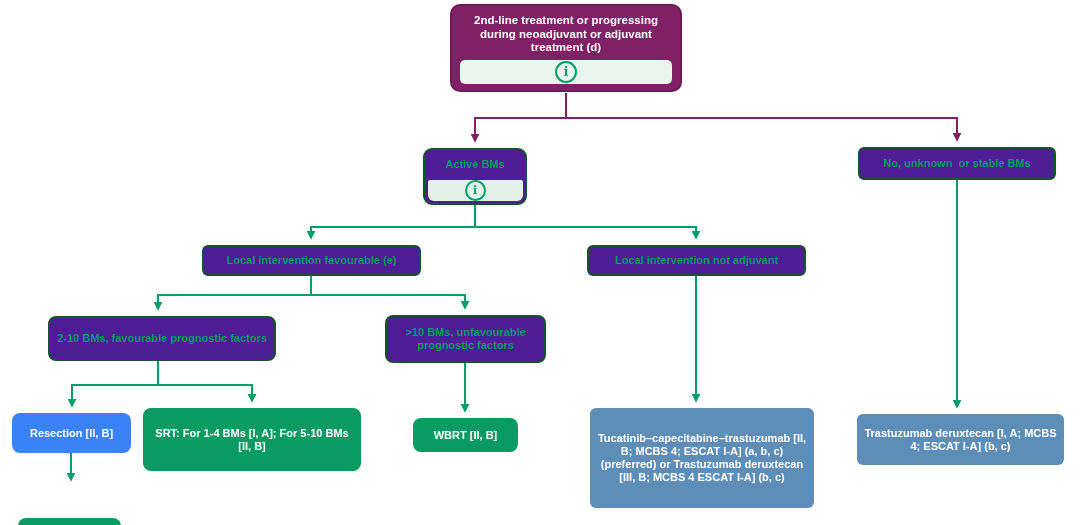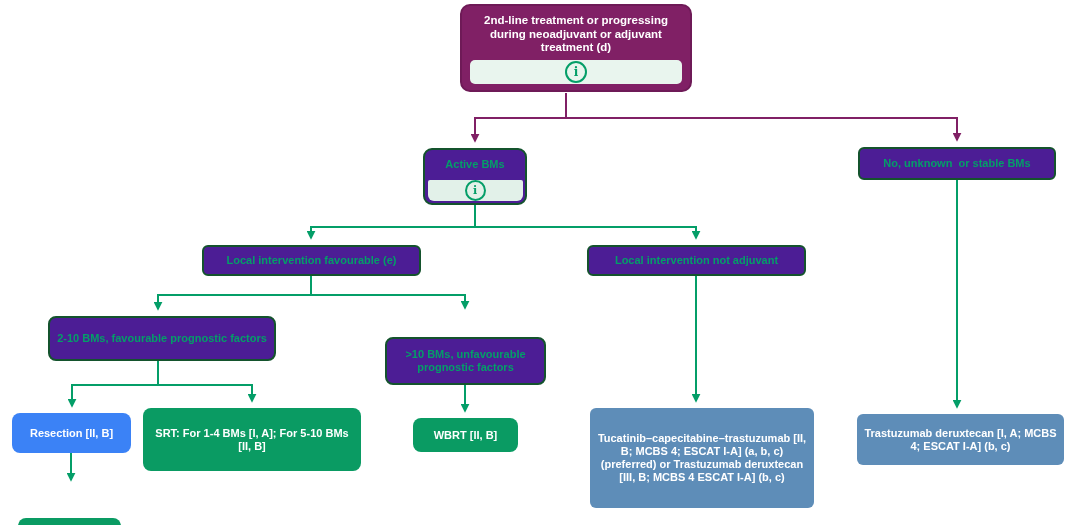--- a/index.html
+++ b/index.html
@@ -33,27 +33,27 @@
     display:flex;align-items:center;justify-content:center;font-size:12px;font-weight:bold;
     font-family:"DejaVu Serif",serif;line-height:1;cursor:pointer;background:transparent;
   }
   
   .split{flex-direction:column;justify-content:flex-start;padding:0;border-width:2.5px;border-radius:9px;}
   .split .top{flex:1;display:flex;align-items:center;justify-content:center;width:100%;}
   .split .band{height:21px;width:calc(100% - 5px);margin:0 0 2.5px 0;border-radius:2px 2px 6px 6px;background:#E2F1E9;}
   .split .info{width:17px;height:17px;font-size:11px;}
 
   
-  #n-root{left:450px;top:4px;width:232px;height:88px;margin-left:10px;}
+  #n-root{left:450px;top:4px;width:232px;height:88px;}
   #n-active{left:423px;top:148px;width:104px;height:57px;}
   #n-stable{left:858px;top:147px;width:198px;height:33px;border-radius:6px;}
   #n-li{left:202px;top:245px;width:219px;height:31px;border-radius:6px;}
   #n-lni{left:587px;top:245px;width:219px;height:31px;border-radius:6px;}
   #n-b110{left:48px;top:316px;width:228px;height:45px;}
-  #n-bgt10{left:385px;top:315px;width:161px;height:48px;margin-top:22px;}
+  #n-bgt10{left:385px;top:315px;width:161px;height:48px;}
   #n-resect{left:12px;top:413px;width:119px;height:40px;}
   #n-srtrange{left:143px;top:408px;width:218px;height:63px;justify-content:flex-end;}
   #n-wbrt{left:413px;top:418px;width:105px;height:34px;}
   #n-tuca{left:590px;top:408px;width:224px;height:100px;font-size:11px;}
   #n-tdxd{left:857px;top:414px;width:207px;height:51px;}
   #n-srt{left:18px;top:487px;width:103px;height:43px;margin-top:31px;}
 </style>
 </head>
 <body>
 

